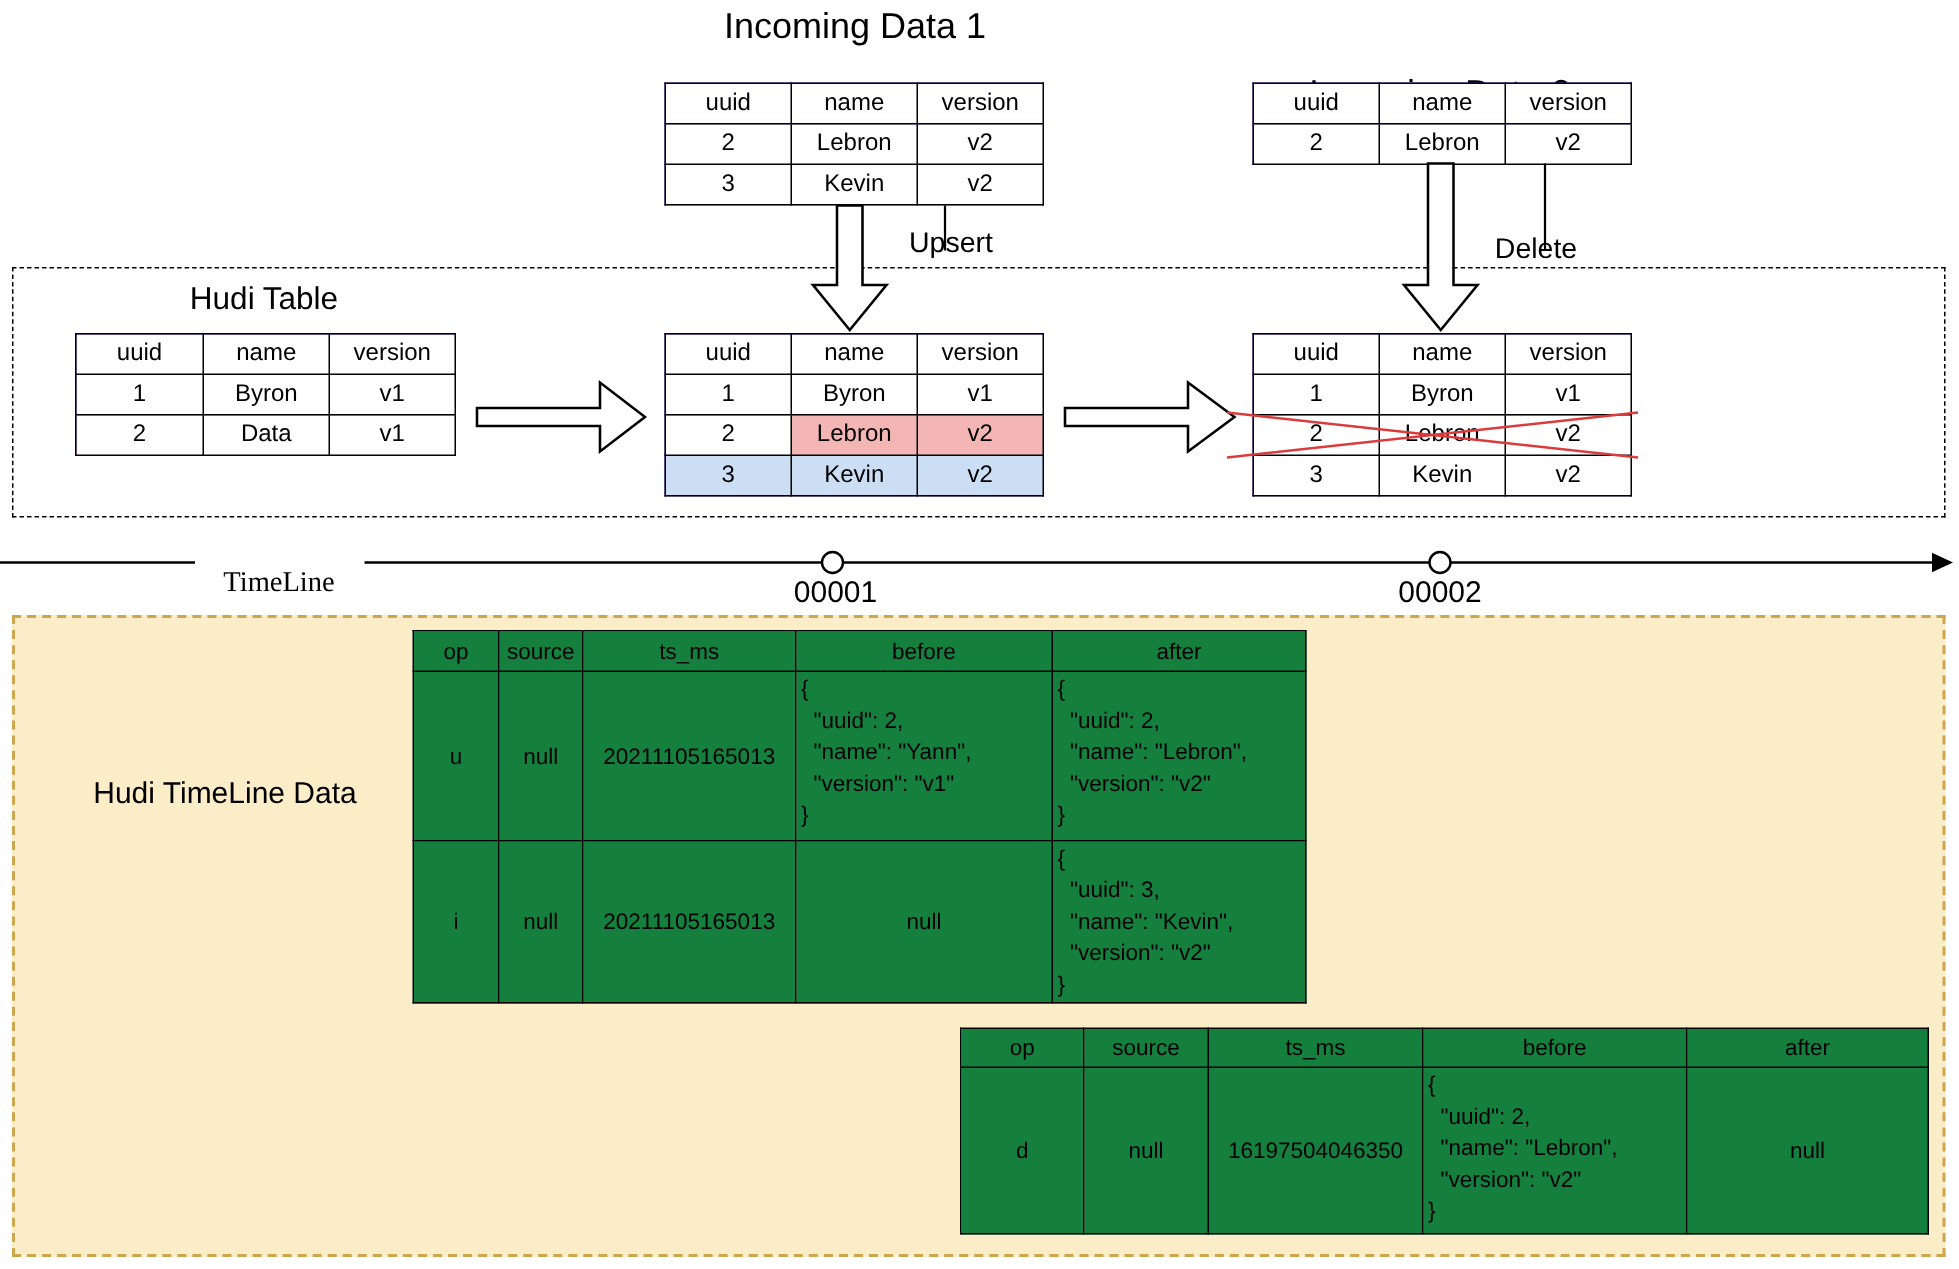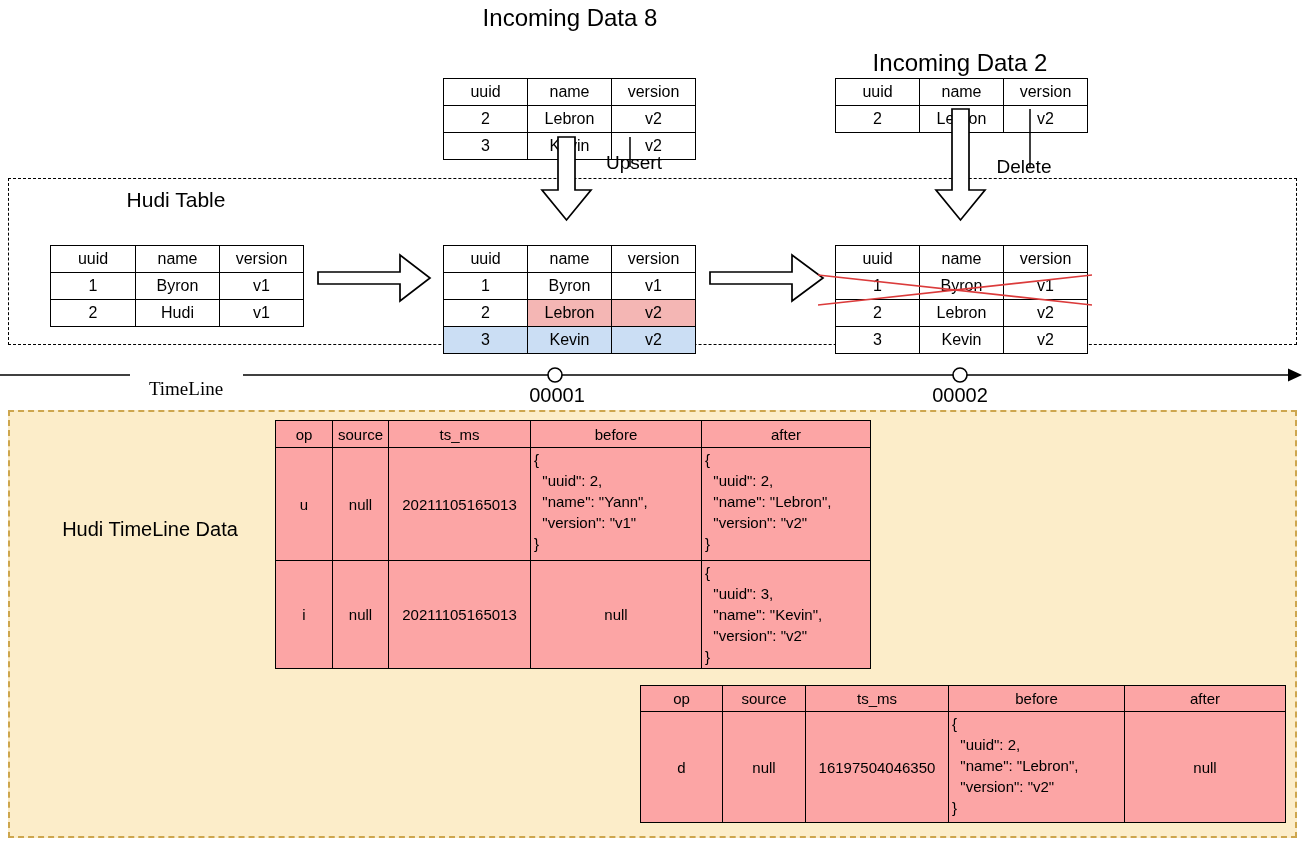--- a/index.html
+++ b/index.html
@@ -7,33 +7,33 @@
   body {
     width:1306px; height:846px; position:relative; overflow:hidden;
     font-family:"Liberation Sans", sans-serif; color:#000;
   }
   .abs { position:absolute; }
   .title { font-size:24px; text-align:center; font-weight:500; }
   .sec-label { font-size:21px; text-align:center; }
   .small-label { font-size:19px; text-align:center; }
 
   
-  table.rec { border-collapse:collapse; table-layout:fixed; background:#6d28d9;margin-top:23px; }
+  table.rec { border-collapse:collapse; table-layout:fixed; background:#6d28d9; }
   table.rec th, table.rec td {
     border:1.5px solid #000; font-size:16px; font-weight:400;
     text-align:center; vertical-align:middle; height:27px; padding:0 2px;
     background:#fff;
   }
   td.red  { background:#F4B6B4 !important; border-color:#BC5854; }
   td.blue { background:#CBDEF4 !important; border-color:#6C8EBF; }
 
   
   table.cdc { border-collapse:collapse; table-layout:fixed; background:#fff; }
   table.cdc th, table.cdc td {
-    border:1.5px solid #000; font-size:15px; font-weight:400; background:#fca5a5;
+    border:1.5px solid #000; font-size:15px; font-weight:400; background:#15803d;
     padding:0 2px;
     margin-left:24px;
   }
   table.cdc th { text-align:center; vertical-align:middle; }
   table.cdc td.c { text-align:center; vertical-align:middle; }
   table.cdc td.json {
     text-align:left; vertical-align:top; white-space:pre-wrap;
     line-height:1.4; padding:1px 4px 1px 3px;
   }
 
@@ -43,21 +43,21 @@
   }
   .changing-box {
     left:8px; top:410px; width:1289px; height:428px;
     border:2px dashed #CDA64E; background:#FCEDC9;
   }
   #shape-layer { left:0; top:0; pointer-events:none; z-index:5; }
 </style>
 </head>
 <body>
 
-<div class="abs title" style="left:440px; top:4px; width:260px;">Incoming Data 8</div>
+<div class="abs title" style="left:440px; top:4px; width:260px;">Incoming Data 1</div>
 <div class="abs title" style="left:830px; top:4px; width:260px;margin-top:45px;">Incoming Data 2</div>
 
 <table class="rec abs" style="left:443px; top:55px;">
   <colgroup>
       <col style="width:84px">
       <col style="width:84px">
       <col style="width:84px">
     </colgroup>
   <tbody>
       <tr>
@@ -116,21 +116,21 @@
     <th>name</th>
     <th>version</th>
   </tr>
   <tr>
     <td>1</td>
     <td>Byron</td>
     <td>v1</td>
   </tr>
   <tr>
     <td>2</td>
-    <td>Hudi</td>
+    <td>Data</td>
     <td>v1</td>
   </tr>
 </tbody>
   </table>
 
 <table class="rec abs" style="left:443px; top:222px;">
   <colgroup>
       <col style="width:84px">
       <col style="width:84px">
       <col style="width:84px">

